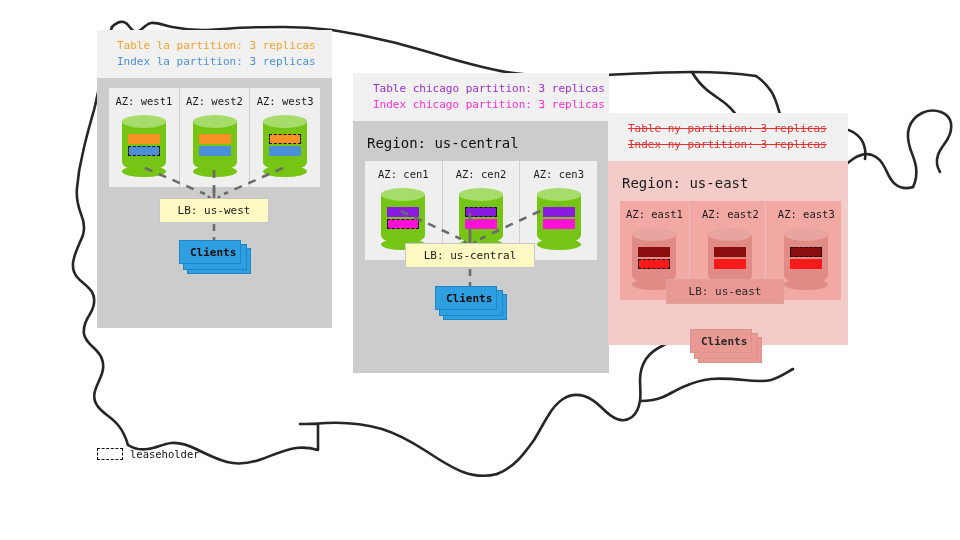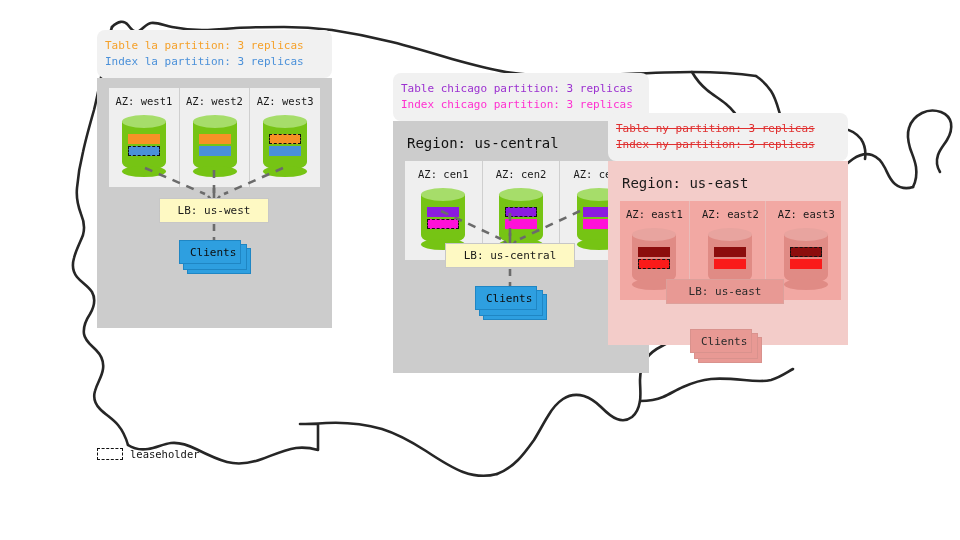--- a/index.html
+++ b/index.html
@@ -7,24 +7,23 @@
     width:960px;height:540px;position:relative;overflow:hidden;
     background:#ffffff;
     font-family:"DejaVu Sans Mono","Liberation Mono",monospace;
   }
   #map-layer{position:absolute;left:0;top:0;width:960px;height:540px;}
 
   
   .cluster{position:absolute;}
   .partition-header{
     background:#f1f1f1;
-    padding:8px 12px 9px 8px;
+    padding:8px 12px 9px 20px;
     box-sizing:border-box;
     line-height:1.42;
-    border-radius:8px;
   }
   .partition-line{font-size:11px;white-space:nowrap;letter-spacing:0px;}
   .line-table{color:#f5a12a;}
   .line-index{color:#4a90d9;}
   .central .line-table{color:#9b30d0;}
   .central .line-index{color:#ff2fd0;}
   .east .partition-line{color:#e03030;text-decoration:line-through;
         text-decoration-color:#e03030;text-decoration-thickness:1px;}
 
   .region-panel{
@@ -97,21 +96,21 @@
   .east .lb-box{background:#e89994;border:1px solid #dda09b;color:#2a2a2a;}
 
   .clients-wrap{position:absolute;}
   .clients-shadow{
     position:absolute;background:#2e9fe0;border:1px solid #1f86c4;
   }
   .east .clients-shadow{background:#e89994;border:1px solid #d9928d;}
   .clients-box{
     position:absolute;left:0;top:0;background:#2e9fe0;border:1px solid #1f86c4;
     font-size:11px;color:#0d0d0d;padding:5px 10px;white-space:nowrap;
-    box-sizing:border-box;text-align:center;
+    box-sizing:border-box;text-align:center;font-weight:bold;
   }
   .east .clients-box{background:#e89994;border:1px solid #d9928d;color:#2a2a2a;}
 
   
   #legend{position:absolute;left:97px;top:448px;display:flex;align-items:center;justify-content:space-between;}
   #legend .swatch{
     width:26px;height:12px;border:1.6px dashed #111;box-sizing:border-box;
     margin-right:7px;background:transparent;
   }
   #legend .legend-label{font-size:10.5px;color:#111;}
@@ -244,21 +243,21 @@
     <div class="clients-wrap" style="left:82px;top:162px;width:72px;height:34px;">
       <div class="clients-shadow" style="left:8px;top:8px;width:62px;height:24px;"></div>
       <div class="clients-shadow" style="left:4px;top:4px;width:62px;height:24px;"></div>
       <div class="clients-box" style="width:62px;height:24px;line-height:13px;">
         <span>Clients</span>
       </div>
     </div>
   </div>
 </div>
 
-<div class="cluster central" style="left:353px;top:73px;width:256px;margin-left:40px;">
+<div class="cluster central" style="left:353px;top:73px;width:256px;">
   <div class="partition-header">
     <div class="partition-line line-table">Table chicago partition: 3 replicas</div>
     <div class="partition-line line-index">Index chicago partition: 3 replicas</div>
   </div>
 
   <div class="region-panel" style="height:252px;position:relative;">
     <div class="region-title">Region: us-central</div>
 
     <div class="az-row">
       <div class="az-cell">

